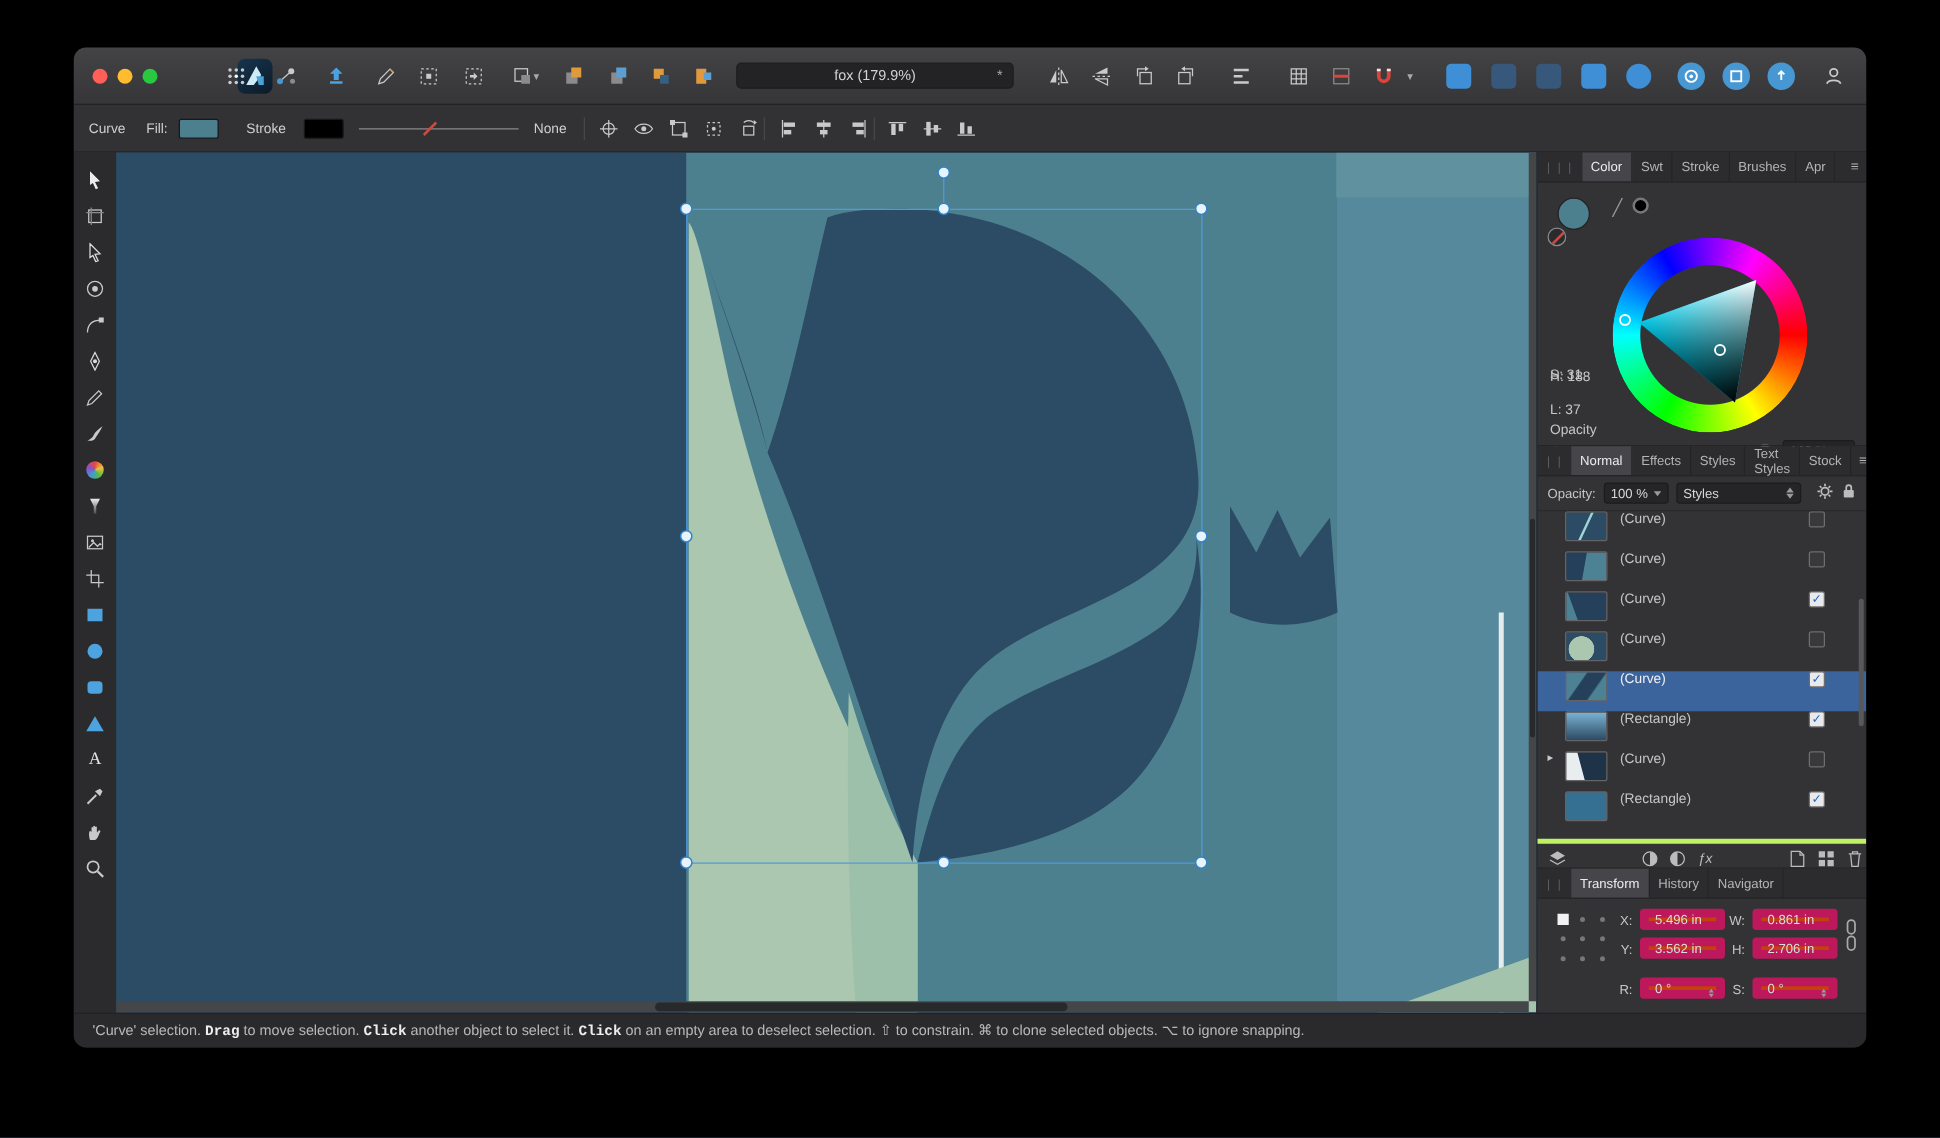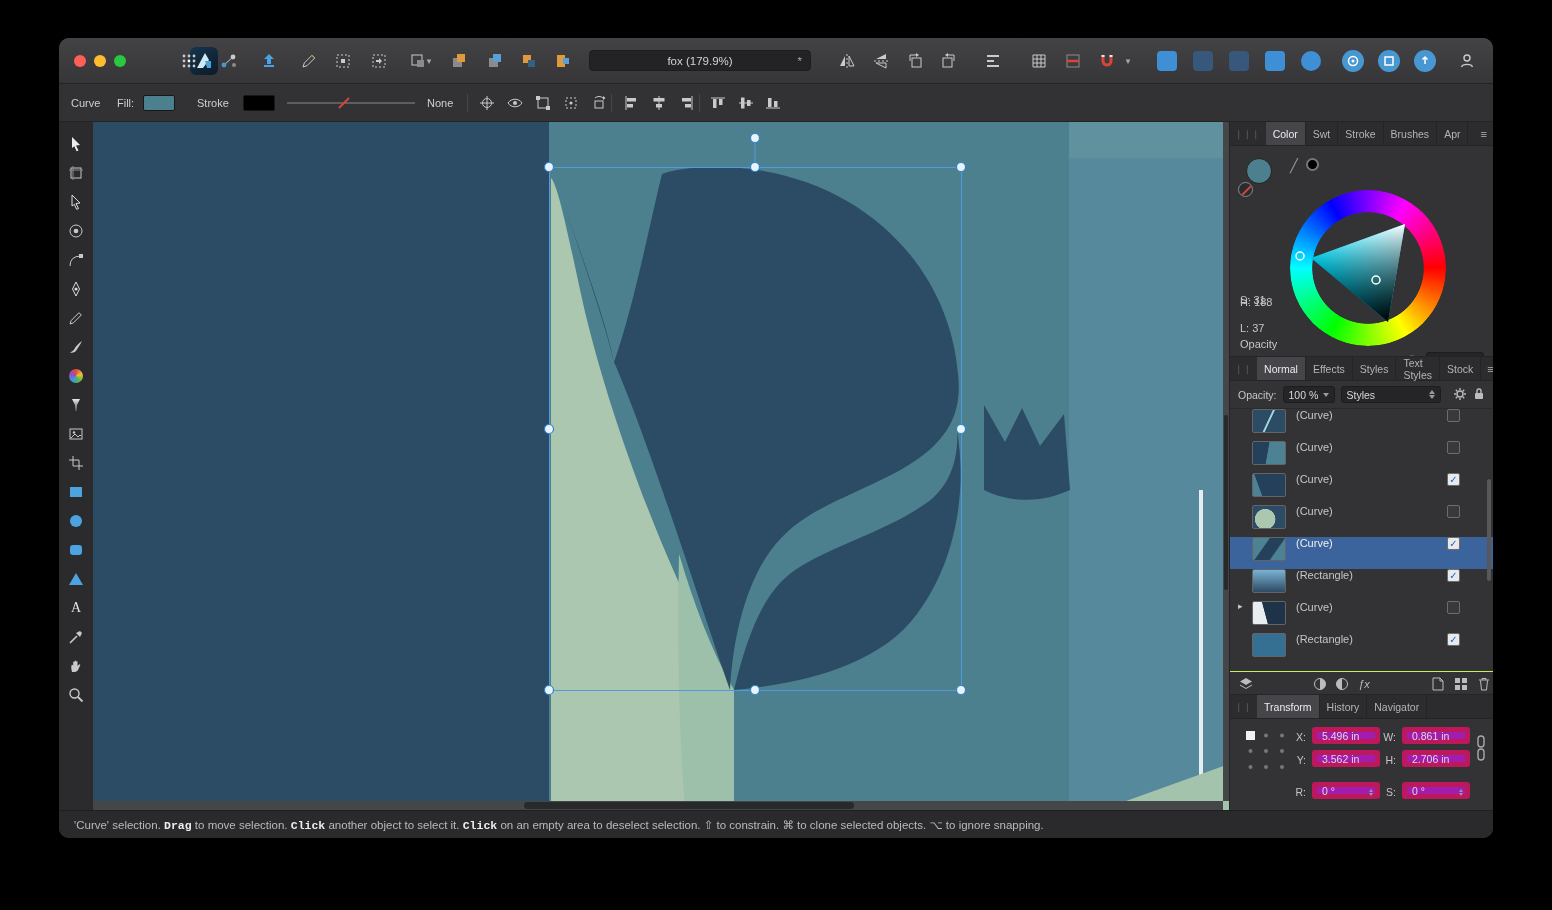--- a/index.html
+++ b/index.html
@@ -76,26 +76,26 @@
   .lcheck.on { background:#e9e9eb; }
   .th-line   { background:linear-gradient(115deg,#2c4b64 46%,#9fd4d8 48%,#9fd4d8 51%,#2c4b64 53%); }
   .th-split  { background:linear-gradient(100deg,#24405a 45%,#4d8294 47%); }
   .th-notch  { background:linear-gradient(70deg,#4d8294 22%,#24405a 24%); }
   .th-sage   { background:radial-gradient(circle at 38% 60%,#abc7af 42%,#2c4b64 44%); }
   .th-swoosh { background:linear-gradient(125deg,#4d8294 34%,#24405a 37%,#24405a 66%,#4d8294 70%); }
   .th-grad   { background:linear-gradient(180deg,#7ab3d3,#2c4b64); }
   .th-tri    { background:linear-gradient(75deg,#e8eef0 38%,#1f3348 40%); }
   .th-solid  { background:#356f92; }
   .lscroll { position:absolute; right:2px; top:70px; width:4px; height:102px; background:#58585b; border-radius:2px; }
-  .lbar { height:24px; border-top:1px solid #bef264; display:flex; align-items:center; position:relative; color:#bcbcbe; }
+  .lbar { height:24px; border-top:4px solid #bef264; display:flex; align-items:center; position:relative; color:#bcbcbe; }
   .lbi { position:absolute; top:0; height:24px; width:20px; display:flex; align-items:center; justify-content:center; font-size:11px; }
 
   .transformpanel { flex:1; position:relative; border-top:1px solid #252528; font-size:10.5px; color:#c6c6c8; }
   .tf-label { position:absolute; width:14px; text-align:right; }
-  .tf-field { position:absolute; height:17px; background:#a21caf; border:5px solid #be185d; border-radius:3px; color:#dcdcde; font-size:10.5px; display:flex; align-items:center; padding-left:5px; }
+  .tf-field { position:absolute; height:17px; background:#c2410c; border:7px solid #be185d; border-radius:3px; color:#dcdcde; font-size:10.5px; display:flex; align-items:center; padding-left:5px; }
   .stepper { position:absolute; right:2px; top:2px; display:flex; flex-direction:column; gap:1px; }
   .stepper .tri-u { border-bottom-width:3px; border-left-width:2.5px; border-right-width:2.5px; }
   .stepper .tri-d { border-top-width:3px; border-left-width:2.5px; border-right-width:2.5px; }
 
   .statusbar { height:28px; background:#2a2a2c; border-top:1px solid #1f1f21; display:flex; align-items:center; padding-left:15px; font-size:11.5px; color:#b9b9bb; }
   .statusbar b { color:#ededee;font-family:Liberation Mono, monospace; }
 </style>
 </head>
 <body>
 

